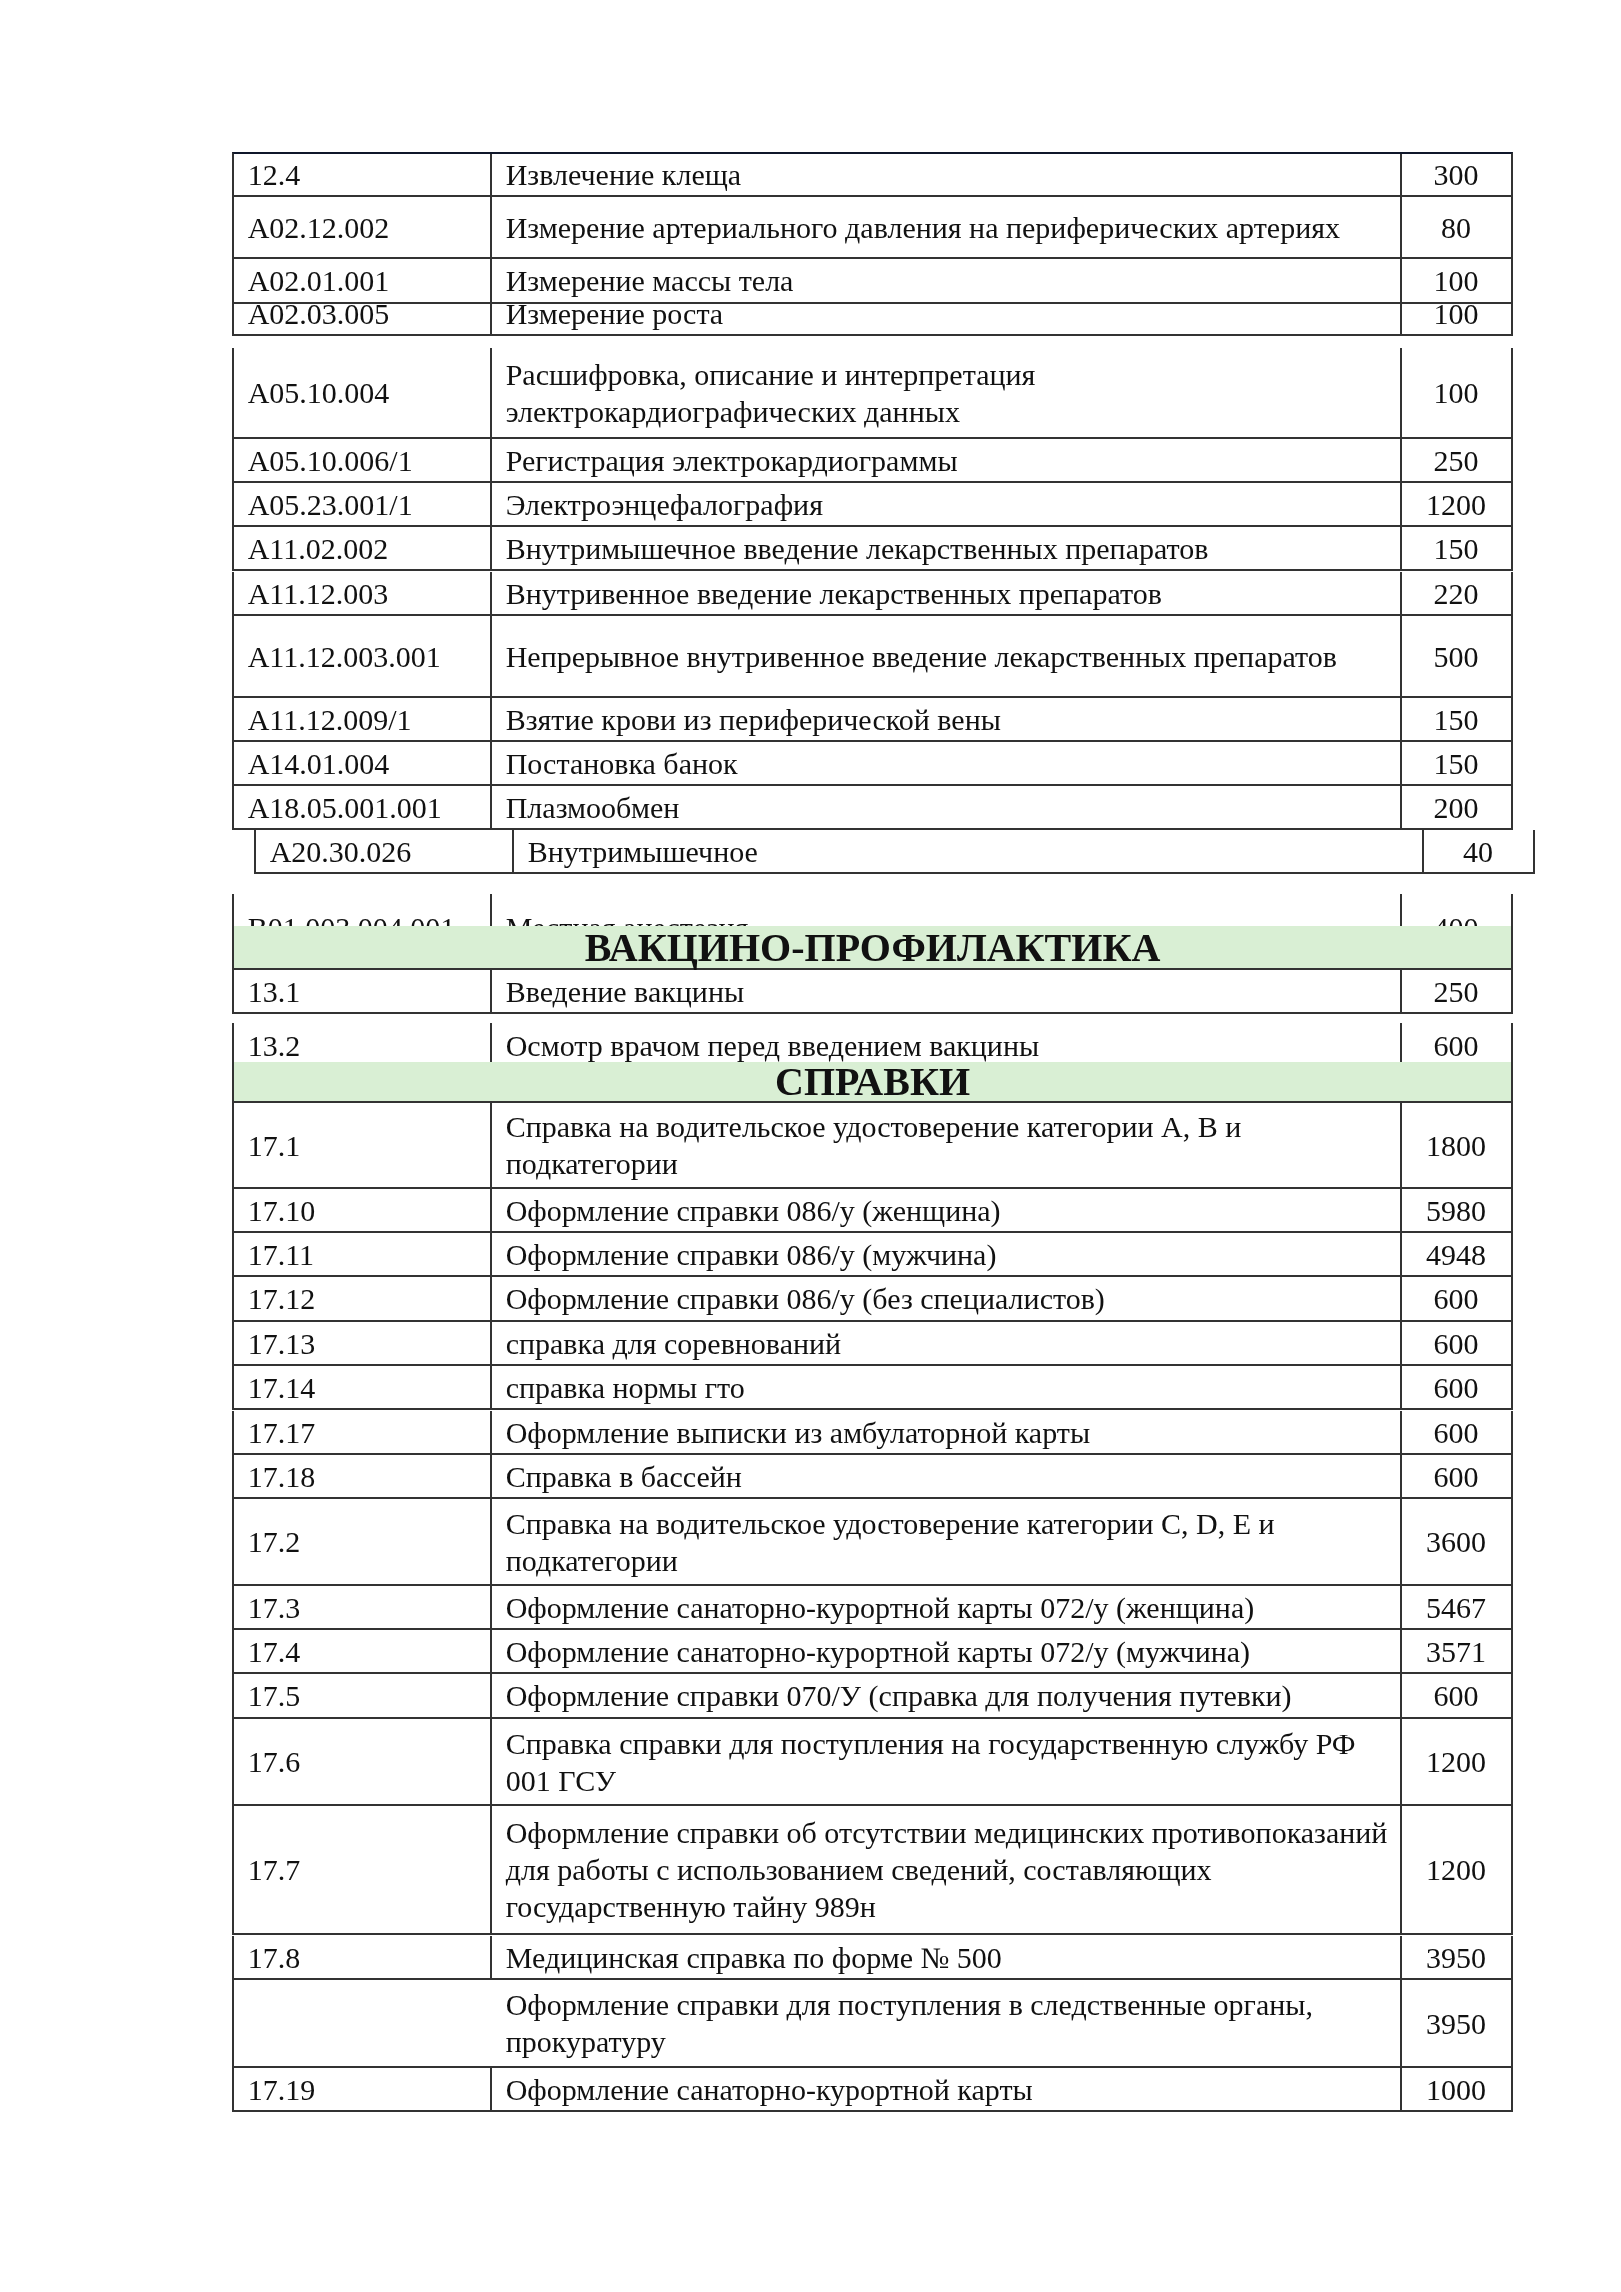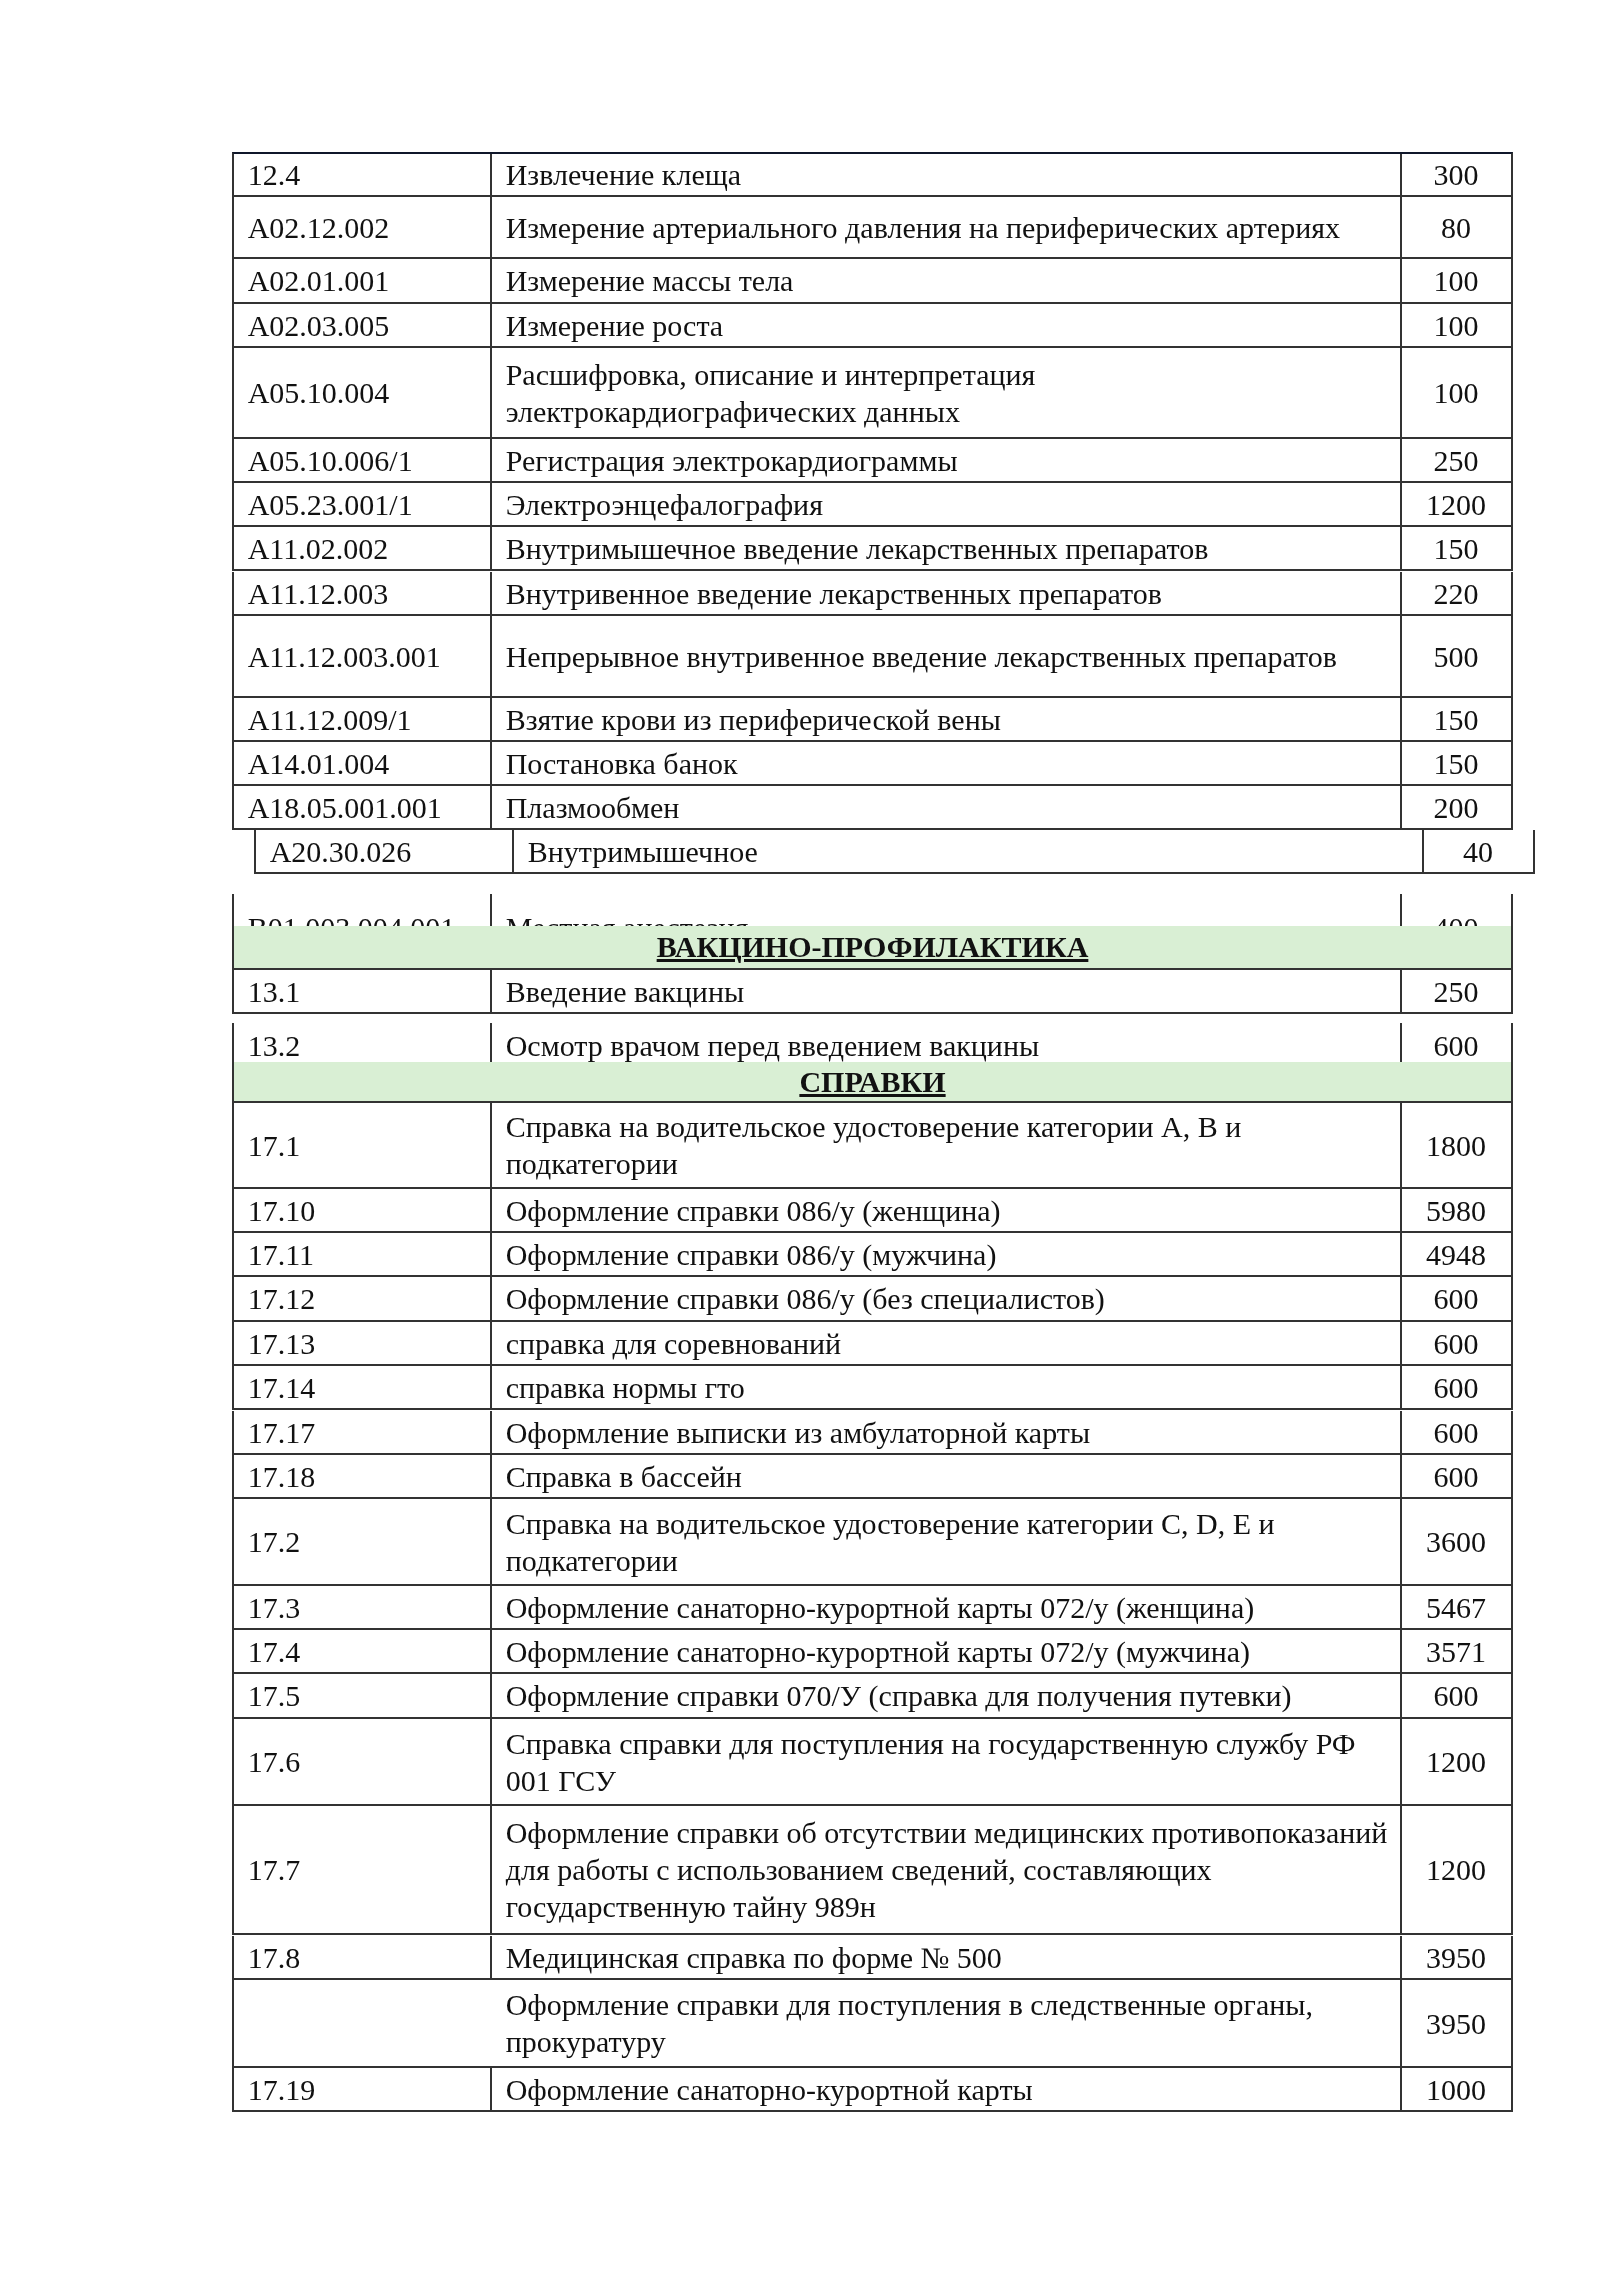--- a/index.html
+++ b/index.html
@@ -10,21 +10,21 @@
          border:2px solid #333; border-top:none; }
   .row.first { border-top:2px solid #0f172a; }
   .cell { position:absolute; top:0; bottom:0; box-sizing:border-box;
           display:flex; align-items:center; font-size:30px; line-height:37px; }
   .c-code { left:0; width:258px; padding-left:13.7px; border-right:2px solid #333; }
   .c-name { left:258px; width:910px; padding-left:13.7px; padding-right:7.8px; border-right:2px solid #333; }
   .c-price { left:1167px; width:110px; justify-content:center; }
   .row.section { background:#d9efd4; }
   .section-title { position:absolute; left:0; right:0; top:0; bottom:0;
         display:flex; align-items:center; justify-content:center;
-        font-weight:bold; font-size:30px;text-decoration:underline; }
+        font-weight:bold; font-size:40px; }
 </style>
 </head>
 <body>
 
 <div id="tbl">
     <div class="row first" style="top: 0px; height: 45px;">
       <div class="cell c-code">
         <span>12.4</span>
       </div>
       <div class="cell c-name">
@@ -49,21 +49,21 @@
       <div class="cell c-code">
         <span>A02.01.001</span>
       </div>
       <div class="cell c-name">
         <span>Измерение массы тела</span>
       </div>
       <div class="cell c-price">
         <span>100</span>
       </div>
     </div>
-    <div class="row" style="top: 152px; height: 44px;">
+    <div class="row" style="top: 140px; height: 44px;">
       <div class="cell c-code">
         <span>A02.03.005</span>
       </div>
       <div class="cell c-name">
         <span>Измерение роста</span>
       </div>
       <div class="cell c-price">
         <span>100</span>
       </div>
     </div>

